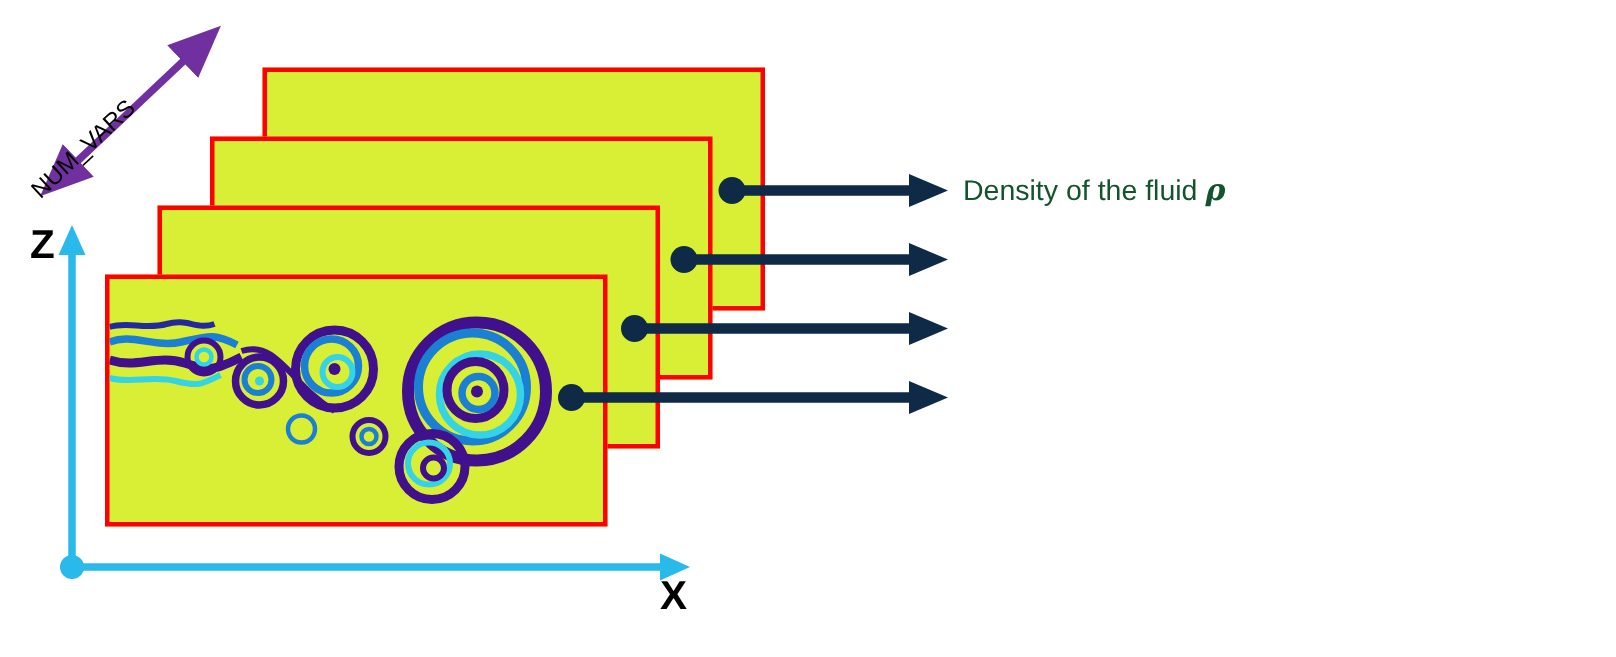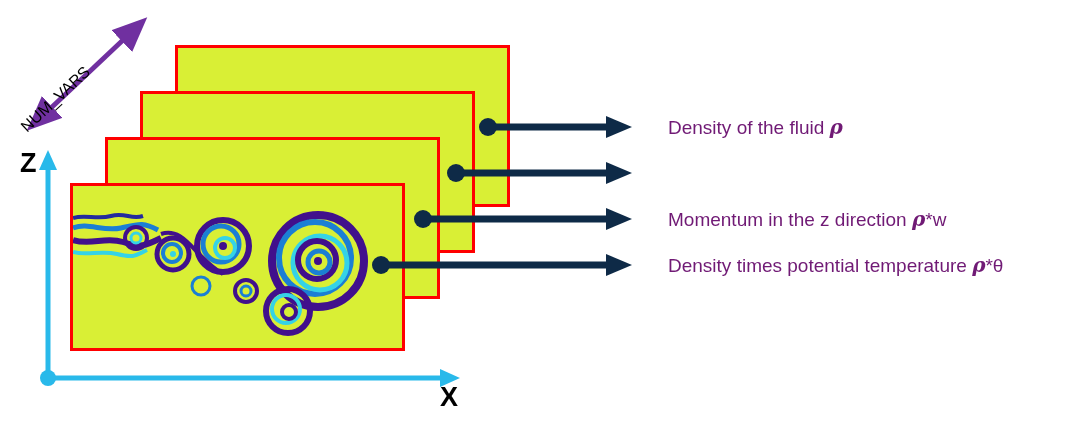--- a/index.html
+++ b/index.html
@@ -22,24 +22,24 @@
     box-sizing:content-box;
   }
   .plane-back  {left:175px;top:45px;}
   .plane-3     {left:140px;top:91px;}
   .plane-2     {left:105px;top:137px;}
   .plane-front {left:70px;top:183px;height:162px;}
 
   
   .callout-label{
     position:absolute;
-    left:668px;
+    left:642px;
     transform:translateY(-50%);
     font-size:19px;
-    color:#701a75;
+    color:#14532d;
     white-space:nowrap;
   }
   .rho{
     font-family:"DejaVu Serif", serif;
     font-weight:700;
     font-style:italic;
     font-size:20px;
   }
   
   .axis-label{
@@ -136,17 +136,15 @@
     <g>
       <circle cx="381" cy="265" r="9" fill="#0e2a47"></circle>
       <line x1="383" y1="265" x2="607" y2="265" stroke="#0e2a47" stroke-width="7"></line>
       <polygon points="606,254 632,265 606,276" fill="#0e2a47"></polygon>
     </g>
   </svg>
 
   <div class="callout-label" style="top:127px"><span>Density of the fluid </span><span class="rho">ρ</span><span></span></div>
 
 
-  <div class="callout-label" style="top:219px"><span>Momentum in the z direction </span><span class="rho">ρ</span><span>*w</span></div>
 
-  <div class="callout-label" style="top:265px"><span>Density times potential temperature </span><span class="rho">ρ</span><span>*θ</span></div>
 
 </div>
 
 </body></html>

